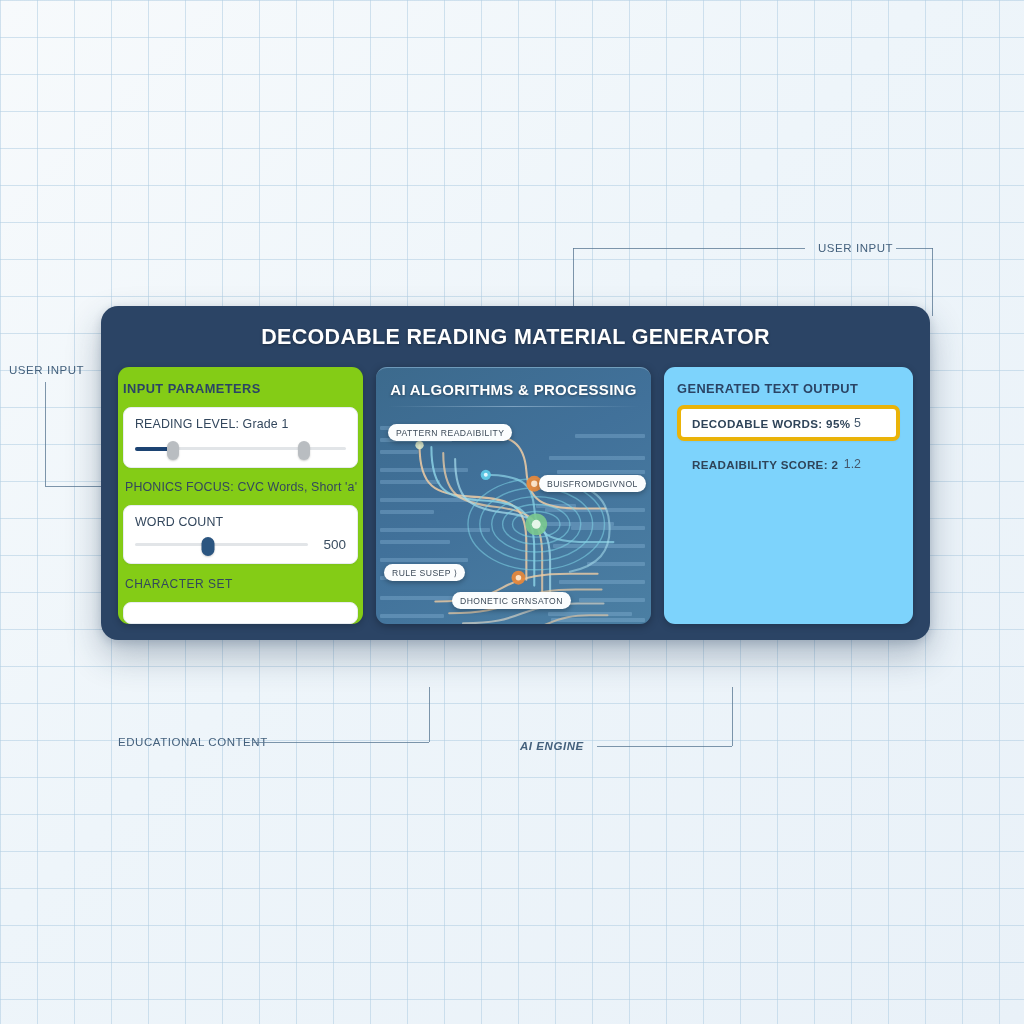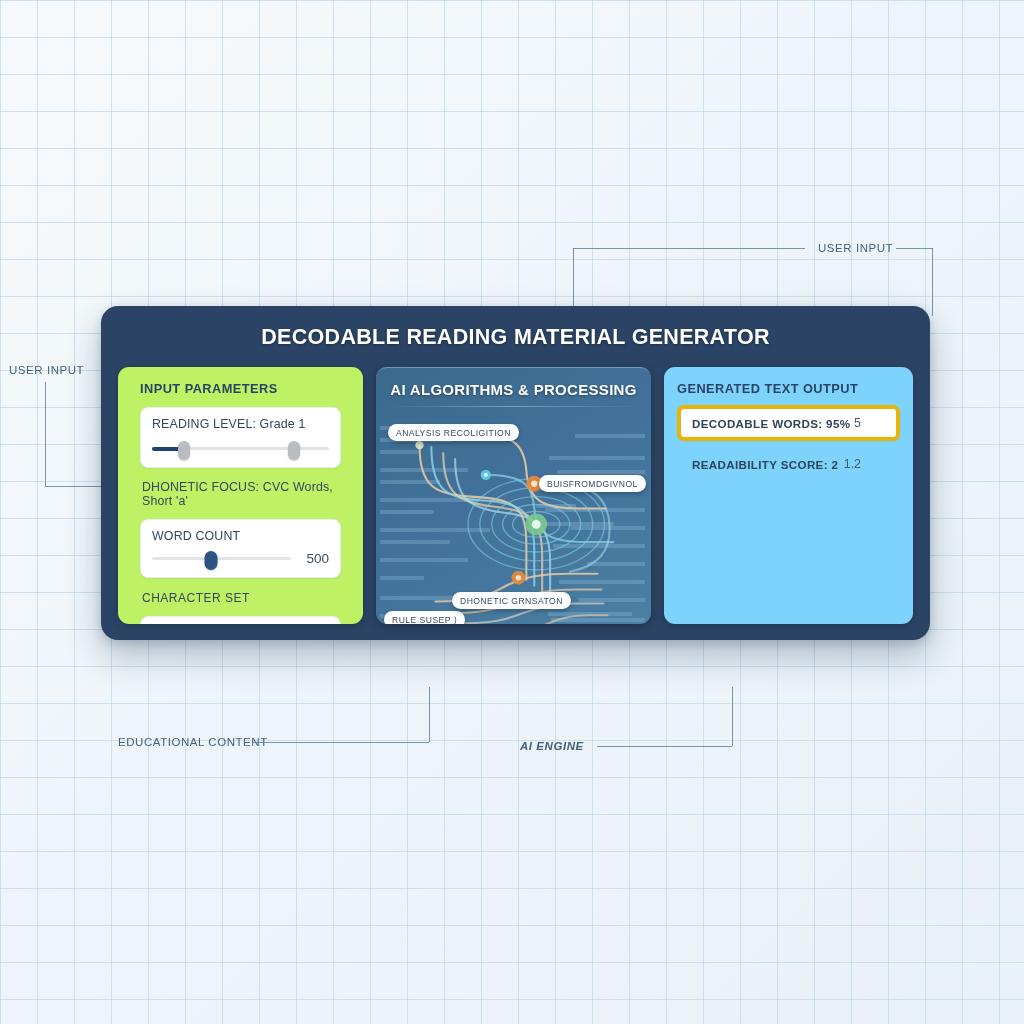--- a/index.html
+++ b/index.html
@@ -34,22 +34,22 @@
     letter-spacing:.3px; padding-top:19px;
     text-shadow:0 1px 3px rgba(0,0,0,.35);
   }
 
   .panels{
     position:absolute; top:61px; left:17px; right:17px; bottom:16px;
     display:flex; gap:13px;
   }
   .panel{ border-radius:11px; position:relative; overflow:hidden; }
   .panel.light{
-    background:#bef264; box-shadow:0 2px 7px rgba(0,0,0,.22);
-    flex:0 0 245px; padding:14px 22px;
+    background:#84cc16; box-shadow:0 2px 7px rgba(0,0,0,.22);
+    flex:0 0 245px; padding:14px 5px;
   }
   .panel.center{
     flex:1 1 auto;
     background:linear-gradient(150deg,#3c6a8d 0%,#41719a 45%,#4b7fa3 100%);
     box-shadow:0 2px 9px rgba(0,0,0,.3); border-top:1px solid rgba(185,220,240,.35);
   }
   .panel.right{
     background:#7dd3fc; box-shadow:0 2px 7px rgba(0,0,0,.22);
     flex:0 0 249px; padding:14px 13px;
   }
@@ -150,21 +150,21 @@
       <div class="field">
         <div class="field-label">READING LEVEL: Grade 1</div>
         <div class="slider">
           <div class="track"></div>
           <div class="fill" style="width:18%"></div>
           <div class="thumb" style="left:18%"></div>
           <div class="thumb" style="left:80%"></div>
         </div>
       </div>
 
-      <div class="plain-label">DHONETIC FOCUS: CVC Words, Short 'a'</div>
+      <div class="plain-label">PHONICS FOCUS: CVC Words, Short 'a'</div>
 
 
       <div class="field">
         <div class="field-label">WORD COUNT</div>
         <div class="slider-row">
           <div class="slider">
             <div class="track"></div>
             <div class="thumb blue" style="left:42%"></div>
           </div>
           <div class="slider-val">500</div>
@@ -263,22 +263,22 @@
         </g>
         <g>
           <circle cx="162" cy="158" r="11" fill="#7bc98f" opacity=".9"></circle>
           <circle cx="162" cy="158" r="4.5" fill="#e6f6e9"></circle>
         </g>
       </svg>
 
       <div class="center-title">AI ALGORITHMS &amp; PROCESSING</div>
       <div class="center-rule"></div>
 
-      <div class="pill" style="left:12px; top:56px;">ANALYSIS RECOLIGITION</div>
-      <div class="pill" style="left:8px;  top:196px;margin-top:47px;">RULE SUSEP ⟩</div>
+      <div class="pill" style="left:12px; top:56px;">PATTERN READAIBILITY</div>
+      <div class="pill" style="left:8px;  top:196px;">RULE SUSEP ⟩</div>
       <div class="pill" style="left:163px; top:107px;">BUISFROMDGIVNOL</div>
       <div class="pill" style="left:76px; top:224px;">DHONETIC GRNSATON</div>
       <div class="pill" style="left:172px; top:264px;">PHONETIC ANALYSIS</div>
     </div>
 
     <div class="panel right">
       <div class="panel-title">GENERATED TEXT OUTPUT</div>
 
 
       <div class="stat">

